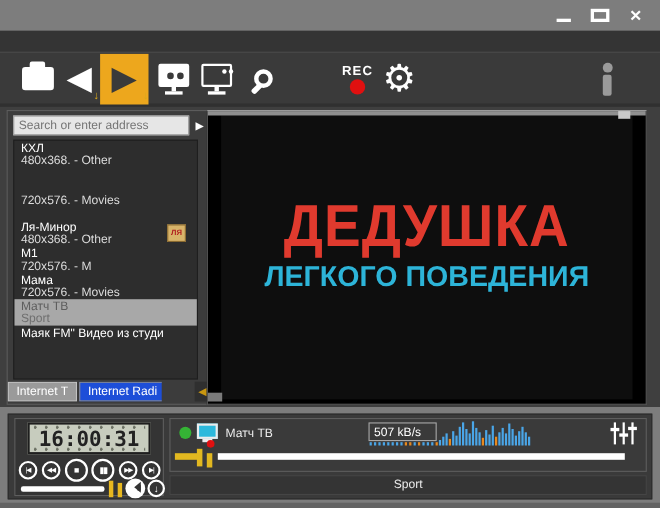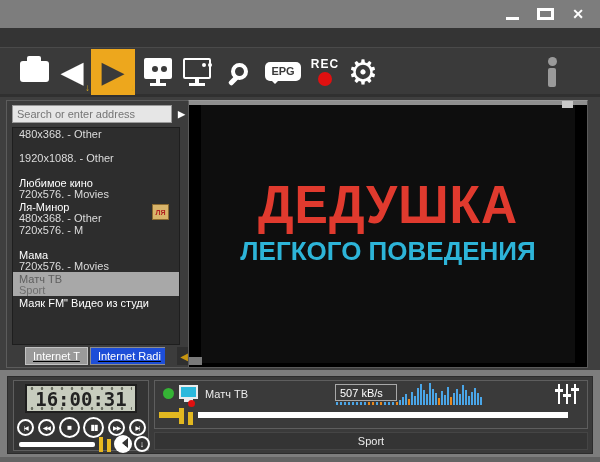--- a/index.html
+++ b/index.html
@@ -54,21 +54,21 @@
   .channel-list { position:absolute; top:26px; left:5px; width:168px; bottom:22px; background:#2d2d2d; border:1px solid #1e1e1e; overflow:hidden; }
   .ch-row { position:relative; height:24px; padding:1px 0 0 6px; }
   .ch-name { font-size:11px; line-height:12px; color:#fff; white-space:nowrap; overflow:hidden; }
   .ch-detail { font-size:11px; line-height:11px; color:#dcdcdc; white-space:nowrap; overflow:hidden; }
   .ch-row.selected { background:#a8a8a8; }
   .ch-row.selected .ch-name { color:#5e5e5e; }
   .ch-row.selected .ch-detail { color:#6f6f6f; }
   .ch-logo { position:absolute; right:10px; top:4px; width:17px; height:16px; background:#d8b46a; border:1px solid #8a6a30; color:#b02020; font-size:7px; font-weight:bold; display:flex; align-items:center; justify-content:center; }
   .list-scroll { position:absolute; right:1px; top:1px; bottom:1px; width:3px; background:#8d8d8d; }
   .list-thumb { position:absolute; right:0px; top:126px; width:9px; height:30px; background:#f2f2f2; border-radius:3px; }
-  .tabs { position:absolute; left:18px; bottom:2px; width:140px; height:18px; display:flex; gap:2px; overflow:hidden;text-decoration:underline; }
+  .tabs { position:absolute; left:0; bottom:2px; width:140px; height:18px; display:flex; gap:2px; overflow:hidden; }
   .tab { padding:0 7px; font-size:11px; color:#fff; background:#1d4ed8; border:1px solid #8d8d8d; display:flex; align-items:center; white-space:nowrap; flex:0 0 auto; }
   .tab.active { background:#9a9a9a; border-color:#c2c2c2; }
   .tab-arrows { position:absolute; right:4px; bottom:2px; height:18px; display:flex; }
   .tab-arrow { width:14px; height:18px; background:#2f2f2f; display:flex; align-items:center; justify-content:center; font-size:10px; }
   .tab-arrow.left { color:#c89610; }
   .tab-arrow.right { color:#f0a018; }
 
   
   .video { position:absolute; left:188px; top:100px; width:400px; height:268px; background:#000; border:1px solid #5a5a5a; border-top-color:#9a9a9a; }
   .video-topbar { position:absolute; top:0; left:0; right:0; height:4px; background:#8f8f8f; }
@@ -174,23 +174,20 @@
   <div class="tb" style="left:177px;width:40px;">
     <span class="mon-wrap">
       <span class="mon dark mon-people2"></span>
         <span class="mon-neck"></span>
         <span class="mon-base"></span>
     </span>
   </div>
   <div class="tb" style="left:221px;width:36px;">
     <span class="mag"></span>
   </div>
-  <div class="tb" style="left:260px;width:46px;">
-    <span class="epg-bubble">EPG</span>
-  </div>
   <div class="tb" style="left:306px;width:38px;">
     <span class="rec-wrap">
       <span class="rec-label">REC</span>
       <span class="rec-dot"></span>
     </span>
   </div>
   <div class="tb" style="left:344px;width:38px;">
     <span class="gear-glyph">⚙</span>
   </div>
   <div class="tb" style="left:542px;width:20px;">
@@ -206,38 +203,38 @@
     <input class="search-input" placeholder="Search or enter address" style="">
     <div class="side-btn">
         <span style="font-size:9px;">▶</span>
       </div>
     <div class="side-btn">
         <span>↓</span>
       </div>
   </div>
   <div class="channel-list">
     <div class="ch-row">
+        <div class="ch-name">КХЛ</div>
         <div class="ch-detail">480x368. - Other</div>
 
       </div>
       <div class="ch-row">
-        <div class="ch-detail">1920x1088. - Other</div>
-
-      </div>
-      <div class="ch-row">
-        <div class="ch-name">Любимое кино</div>
+
+      </div>
+      <div class="ch-row">
         <div class="ch-detail">720x576. - Movies</div>
 
       </div>
       <div class="ch-row">
         <div class="ch-name">Ля-Минор</div>
         <div class="ch-detail">480x368. - Other</div>
         <div class="ch-logo">ЛЯ</div>
       </div>
       <div class="ch-row">
+        <div class="ch-name">М1</div>
         <div class="ch-detail">720x576. - М</div>
 
       </div>
       <div class="ch-row">
         <div class="ch-name">Мама</div>
         <div class="ch-detail">720x576. - Movies</div>
 
       </div>
       <div class="ch-row selected">
         <div class="ch-name">Матч ТВ</div>

